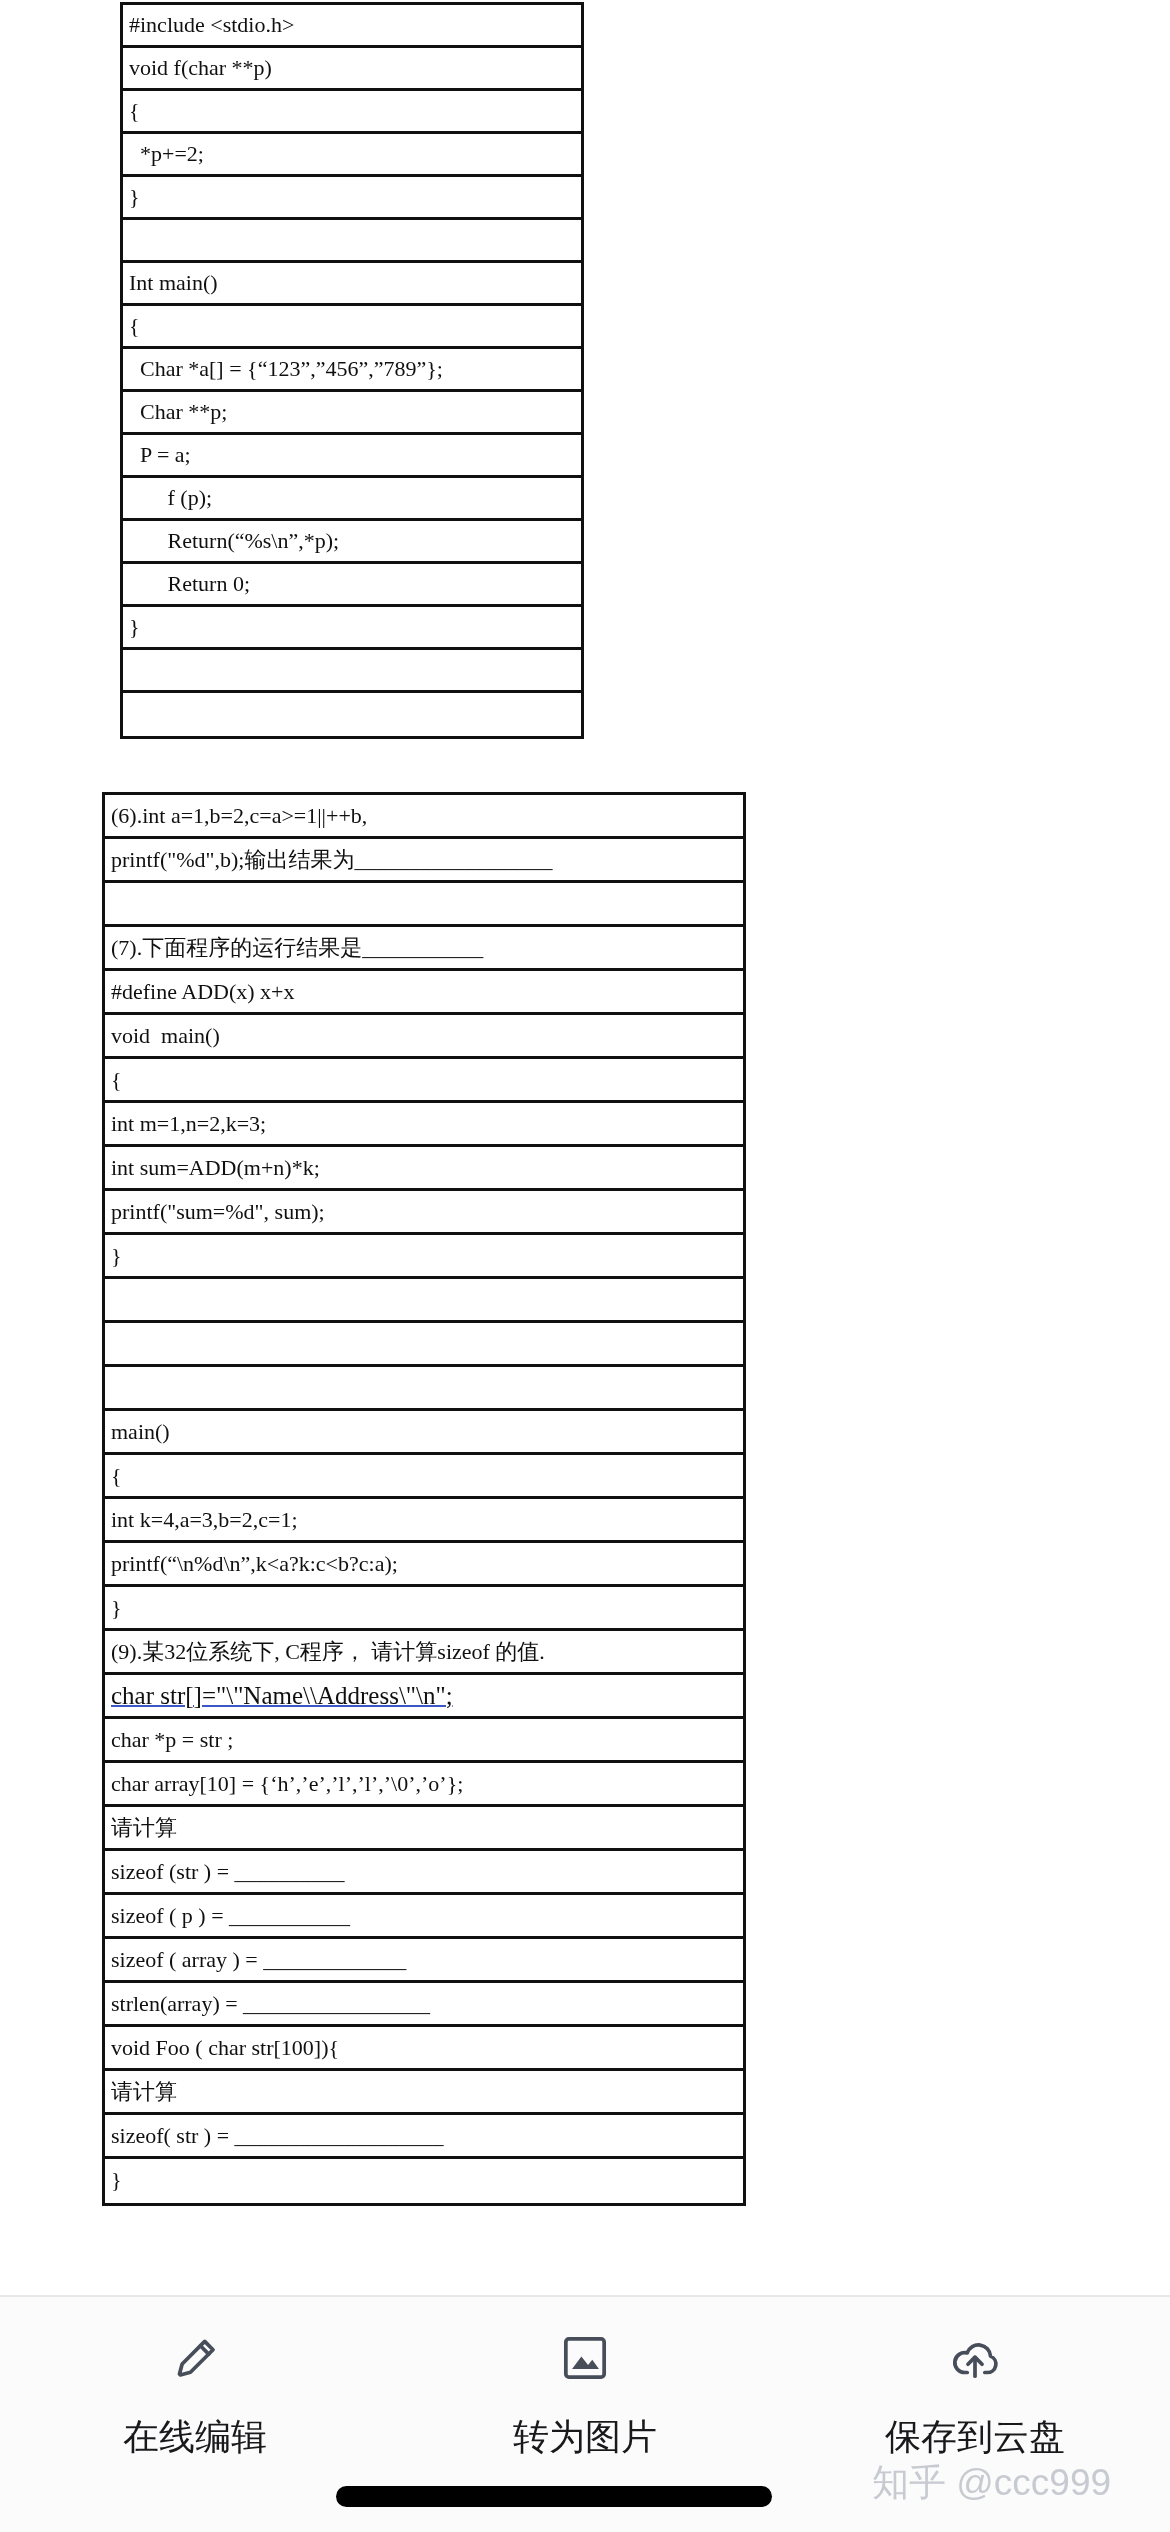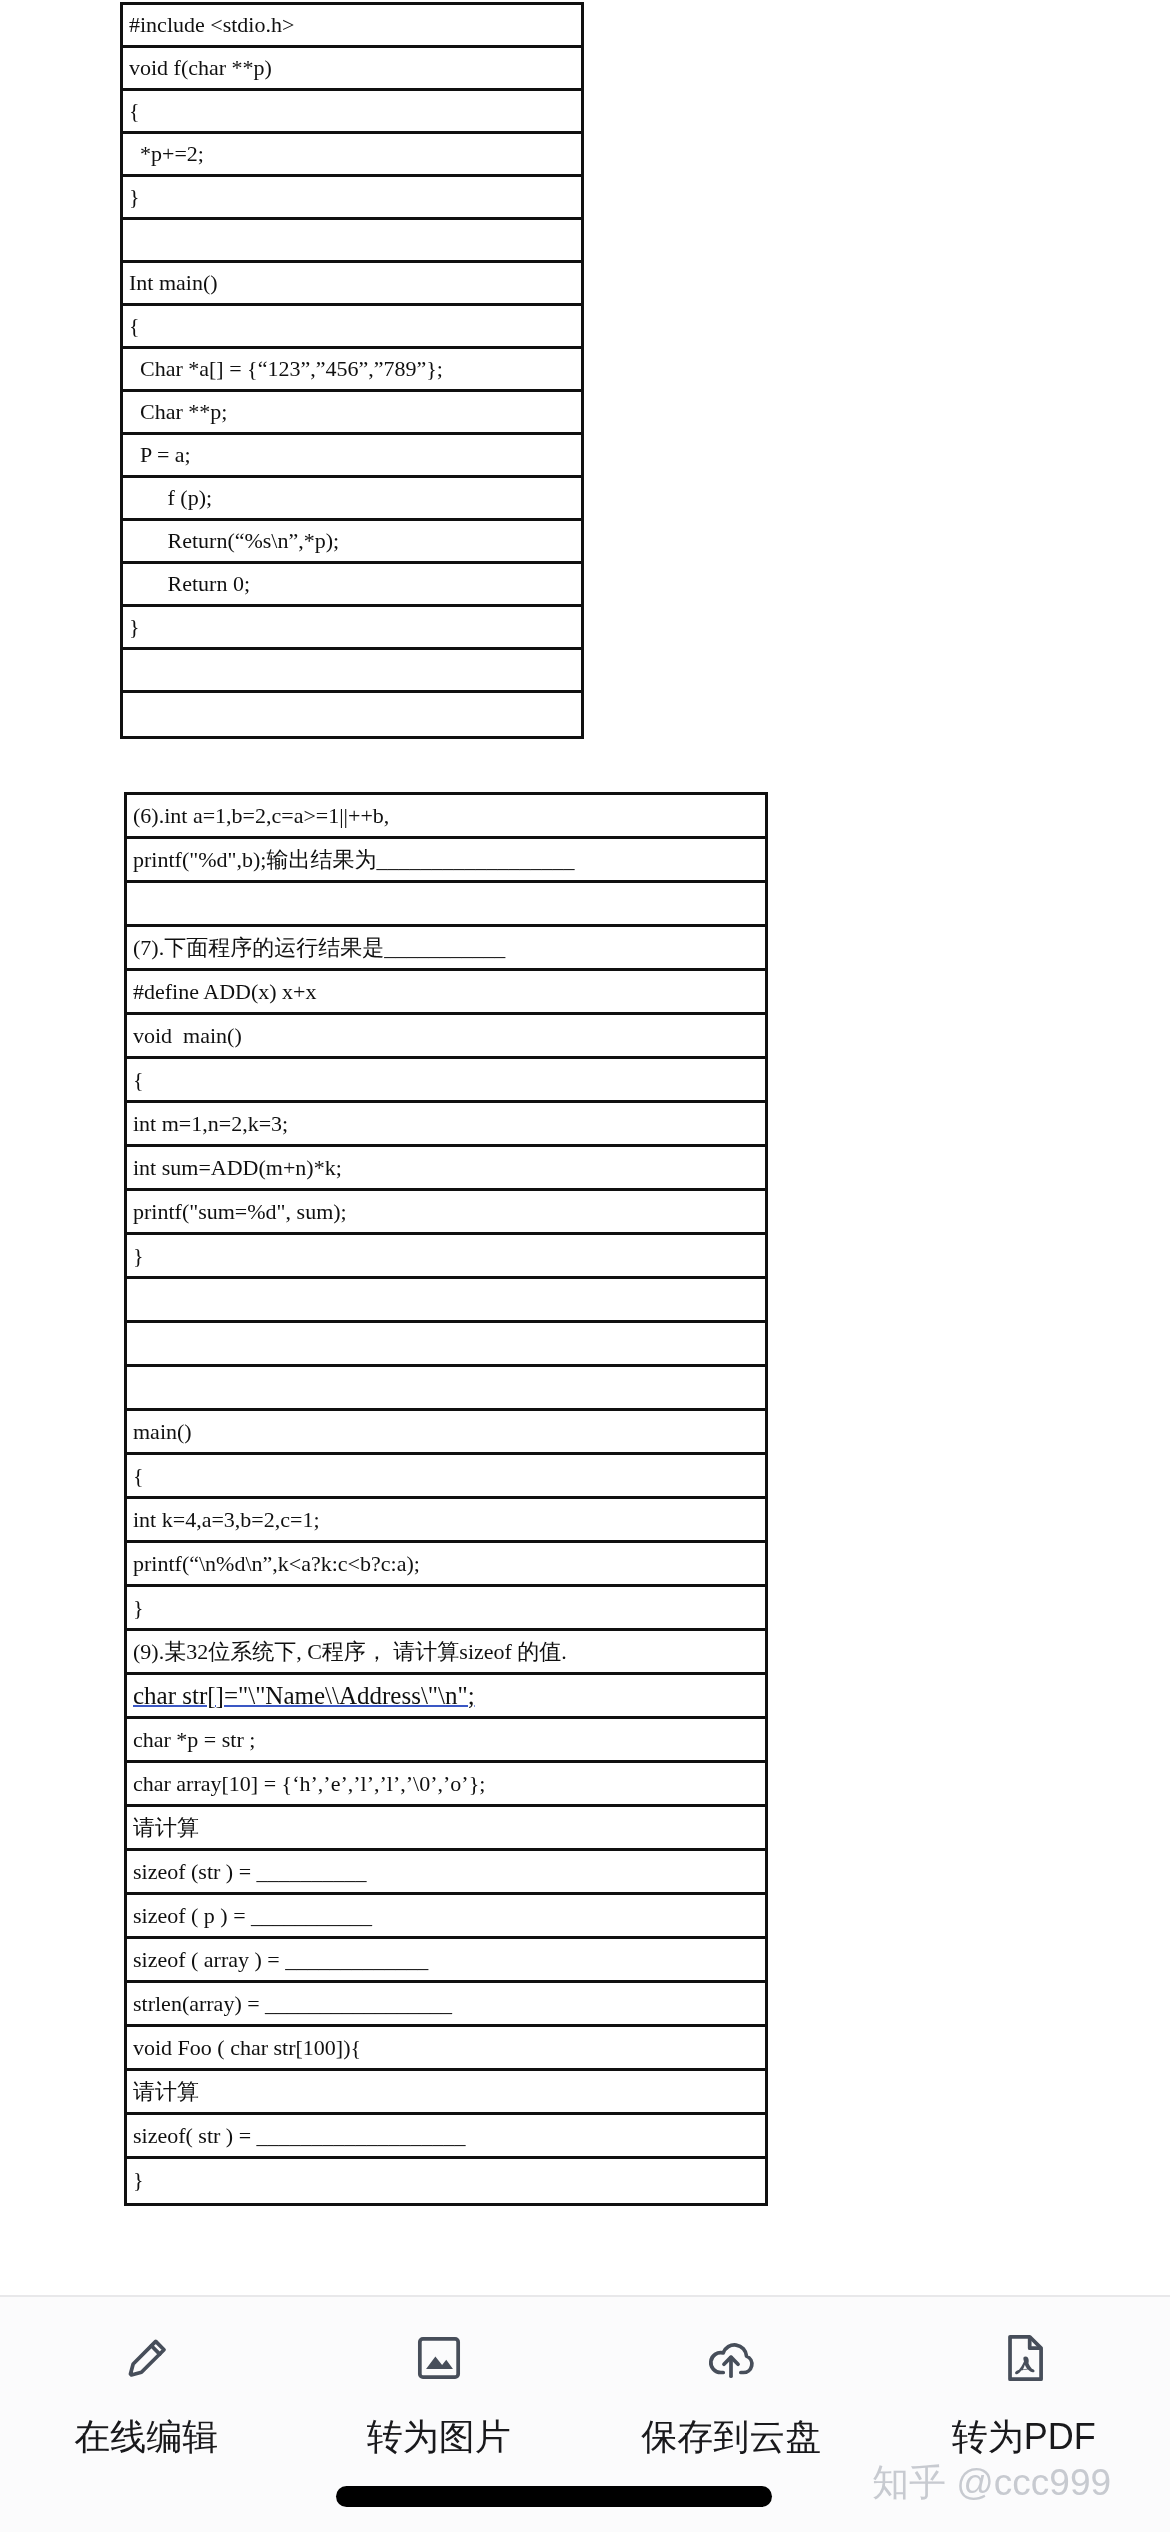--- a/index.html
+++ b/index.html
@@ -2,21 +2,21 @@
 <html><head>
 <meta charset="utf-8">
 <style>
   html,body{margin:0;padding:0;background:#ffffff;}
   .screen{position:relative;width:1170px;height:2532px;background:#ffffff;overflow:hidden;}
 
   
   .doc-table{position:absolute;border:3px solid #101010;background:#ffffff;
              font-family:"Liberation Serif","DejaVu Serif",serif;color:#101010;}
   #table1{left:120px;top:2px;width:458px;}
-  #table2{left:124px;top:792px;width:638px;}
+  #table2{left:102px;top:792px;width:638px;}
   .tr{box-sizing:border-box;border-bottom:3px solid #101010;padding:0 6px;
       white-space:pre;overflow:hidden;font-size:22px;}
   #table1 .tr{height:43px;line-height:40px;}
   #table2 .tr{height:44px;line-height:41px;}
   .doc-table .tr:last-child{border-bottom:none;}
   .small-link{font-size:25px !important;text-decoration:underline;
               text-decoration-color:#3a57c4;text-decoration-thickness:2px;}
 
   
   .toolbar{position:absolute;left:0;top:2295px;width:1170px;height:237px;
@@ -121,31 +121,20 @@
         <span>
           <svg viewBox="0 0 56 56" fill="none" stroke="#474e5a" stroke-width="3.6" stroke-linejoin="round" stroke-linecap="round">
             <path d="M20.5 42 h-2.3 a9.6 9.6 0 1 1 2.3-18.9 a11.6 11.6 0 0 1 22.5 3.1 a8.2 8.2 0 0 1-3.4 15.8 h-2.1"></path>
             <path d="M28 45.5 V27.5"></path>
             <path d="M21.2 34 L28 27.2 L34.8 34"></path>
           </svg>
         </span>
         <span class="tool-label">保存到云盘</span>
       </button>
 
-      <button class="tool-item">
-        <span>
-          <svg viewBox="0 0 56 56" fill="none" stroke="#474e5a" stroke-width="3.6" stroke-linejoin="round">
-            <path d="M14.5 7.5 H33.5 L44.5 18.5 V48.5 H14.5 Z"></path>
-            <path d="M33.5 7.5 V18.5 H44.5"></path>
-            <path fill="#474e5a" stroke="none" fill-rule="evenodd" d="M29.2 26.5 c-1.9 0 -2.3 1.9 -1.2 4.8 -1.6 3.5 -3.1 5.8 -4.8 8.1 -2.9 1 -4.6 2.3 -3.5 3.8 1.1 1.4 3.3 0.2 5.6 -3.1 2.1 -0.6 4.2 -0.9 6.4 -0.9 1.9 1.9 4 3 5.6 2.5 1.7 -0.6 1 -2.5 -1.7 -3.3 -1.2 -1.5 -2.5 -3.3 -3.3 -5.4 0.6 -2.7 0.4 -6.5 -3.1 -6.5 z
-                 M28.8 34.4 c0.6 1.5 1.4 2.8 2.3 4 -1.5 0.1 -2.9 0.4 -4.2 0.8 0.8 -1.5 1.4 -3.1 1.9 -4.8 z"></path>
-          </svg>
-        </span>
-        <span class="tool-label">转为PDF</span>
-      </button>
 
     </div>
   </div>
 
   <div class="watermark">知乎 @ccc999</div>
   <div class="home-indicator"></div>
 
 </div>
 
 </body></html>

